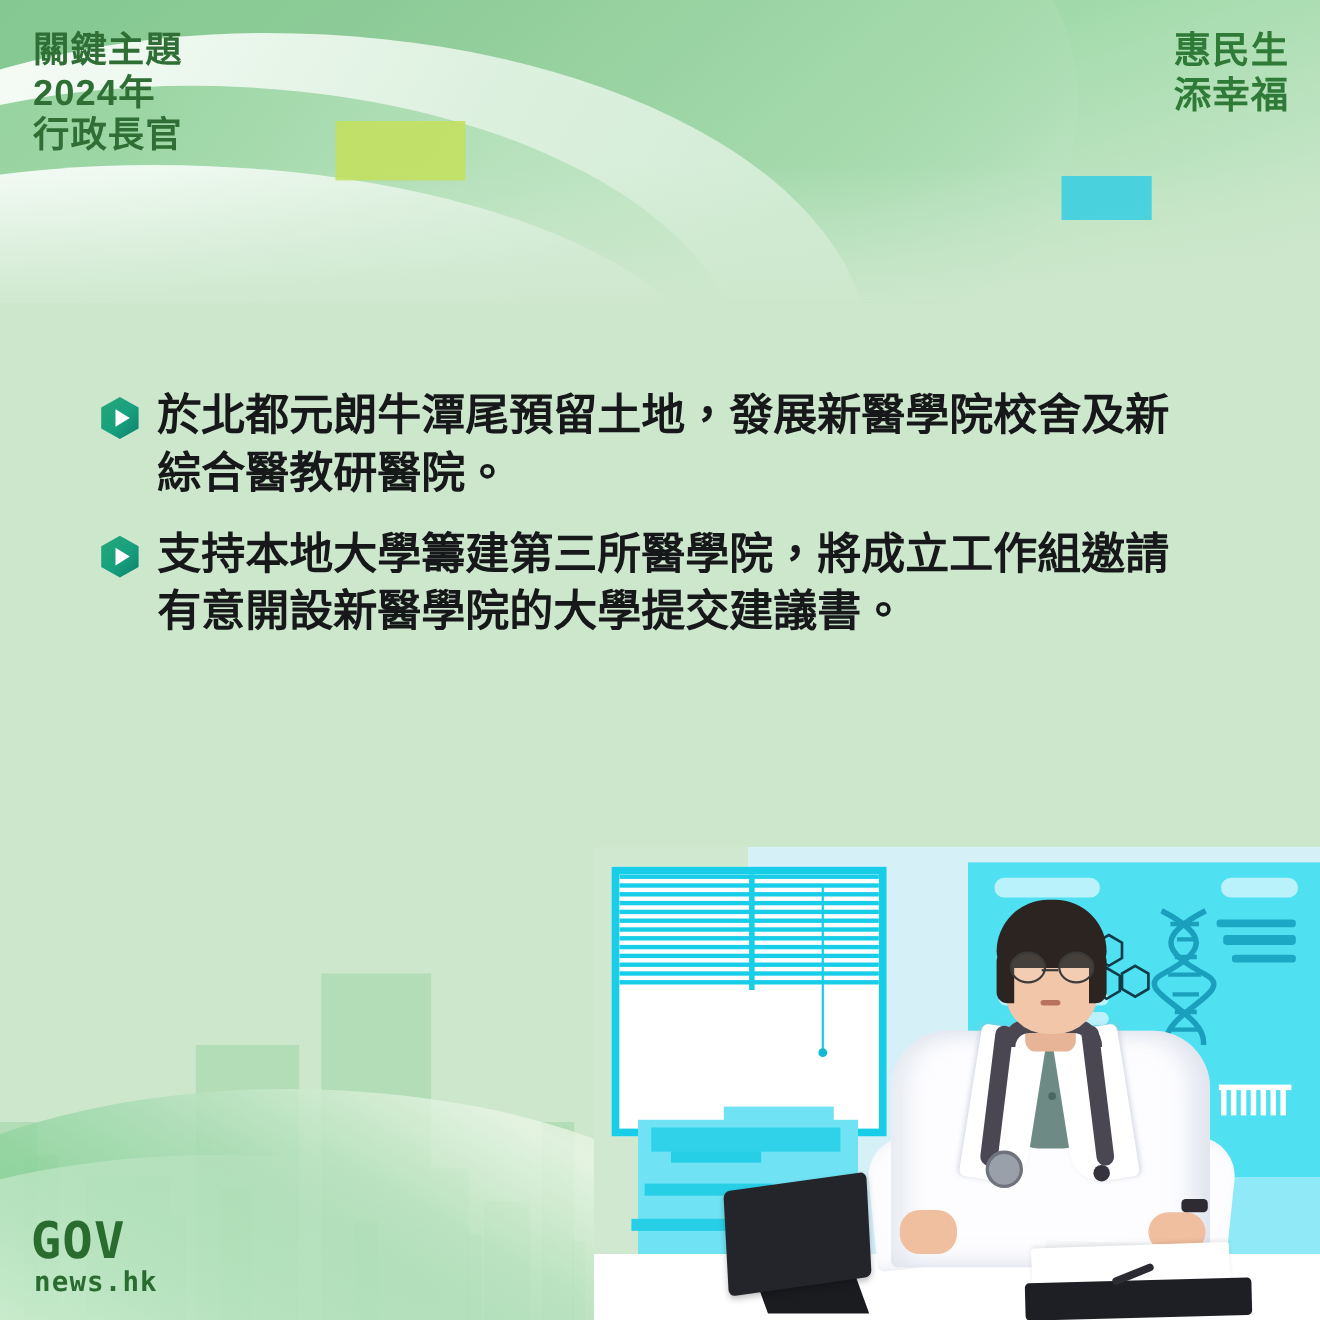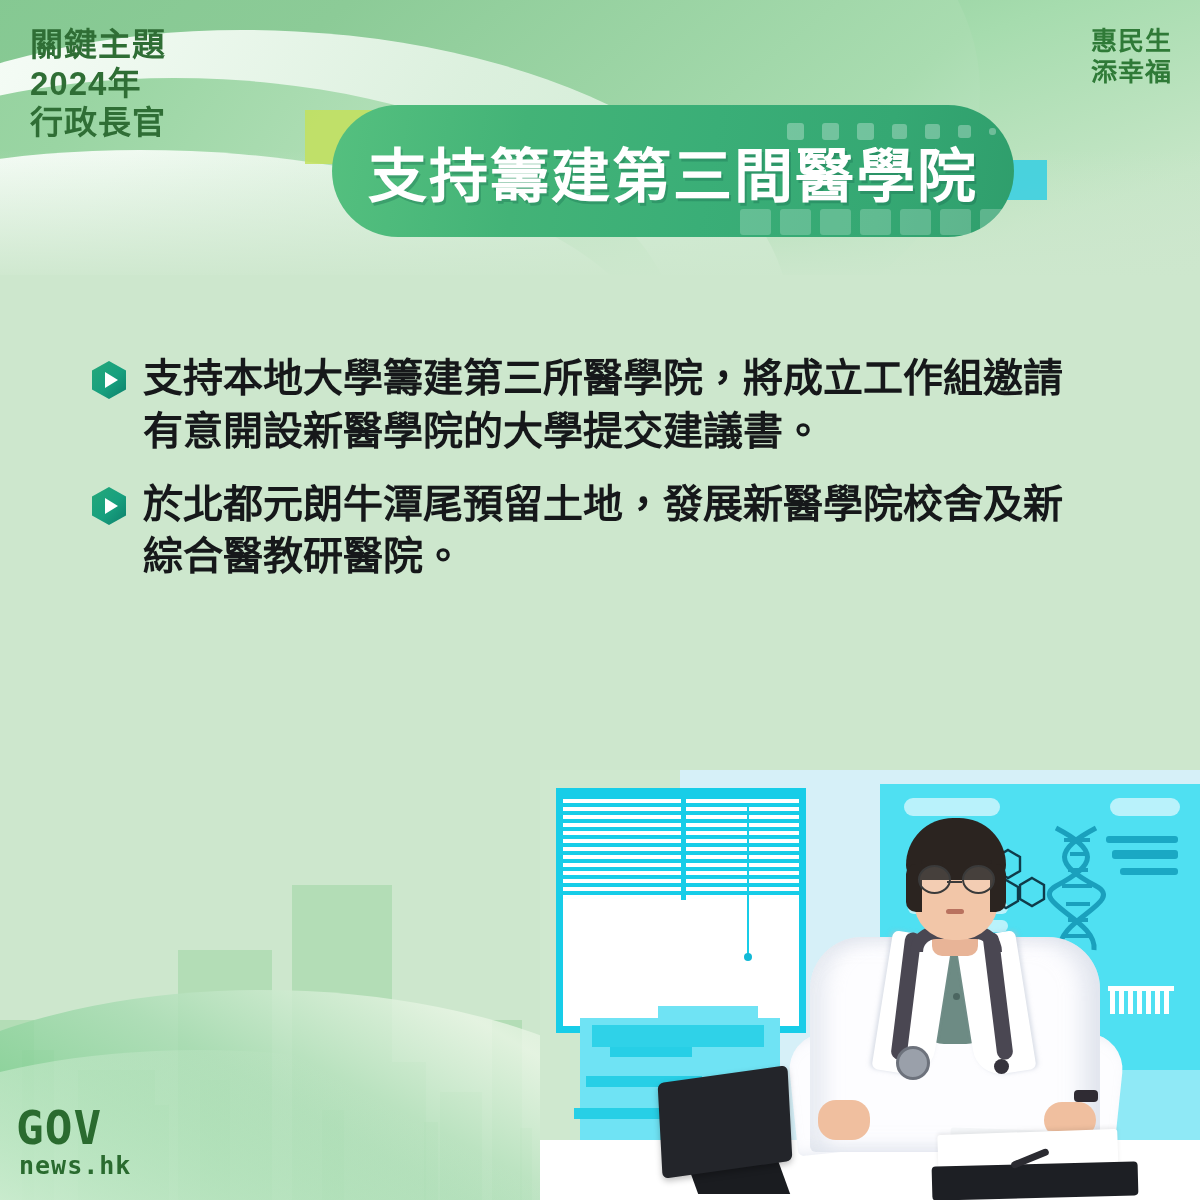--- a/index.html
+++ b/index.html
@@ -48,21 +48,21 @@
 
   
   .brand-left{
     position:absolute;left:30px;top:26px;z-index:7;
     color:#2f6e35;font-weight:700;font-size:33px;line-height:1.18;
     letter-spacing:1px;
   }
   .brand-left div{white-space:nowrap;}
   .slogan-right{
     position:absolute;right:28px;top:26px;z-index:7;text-align:right;
-    color:#2f7a37;font-weight:700;font-size:26px;line-height:1.2;
+    color:#2f7a37;font-weight:700;font-size:34px;line-height:1.2;
     letter-spacing:1px;
   }
 
   
   .title-wrap{position:absolute;left:0;top:96px;width:1200px;height:160px;z-index:6;}
   .accent-chartreuse{
     position:absolute;left:305px;top:14px;width:118px;height:54px;
     background:#c3e05c;opacity:.85;
   }
   .title-pill{
@@ -120,21 +120,21 @@
     opacity:.85;
   }
   .bottom-swoosh2{
     position:absolute;left:-230px;bottom:-250px;width:880px;height:400px;z-index:4;
     border-radius:52% 55% 46% 45%;
     background:linear-gradient(28deg,#f7fdf5 0%,#eef9ec 40%,rgba(238,249,236,0) 78%);
     opacity:.75;
   }
 
   
-  .logo{position:absolute;left:16px;bottom:20px;z-index:9;color:#2a6b2f;}
+  .logo{position:absolute;left:28px;bottom:20px;z-index:9;color:#2a6b2f;}
   .logo .gov{
     font-family:"DejaVu Sans Mono","Liberation Mono",monospace;
     font-weight:700;font-size:46px;letter-spacing:1px;line-height:.95;
   }
   .logo .news{
     font-family:"DejaVu Sans Mono","Liberation Mono",monospace;
     font-weight:700;font-size:25px;letter-spacing:1px;margin-left:3px;
   }
 
   
@@ -280,71 +280,50 @@
   </div>
 
   <div class="slogan-right">
     <div>惠民生</div>
     <div>添幸福</div>
   </div>
 
   <div class="title-wrap">
     <div class="accent-chartreuse"></div>
     <div class="accent-cyan"></div>
-    <div class="title-pill">
-      <div class="dots-top">
-          <i style="width: 17px; height: 17px;"></i>
-          <i style="width: 17px; height: 17px;"></i>
-          <i style="width: 17px; height: 17px;"></i>
-          <i style="width: 15px; height: 15px;"></i>
-          <i style="width: 15px; height: 15px;"></i>
-          <i style="width: 13px; height: 13px;"></i>
-          <i style="width: 7px; height: 7px;"></i>
-        </div>
-      <div class="dots-bottom">
-          <i></i>
-          <i></i>
-          <i></i>
-          <i></i>
-          <i></i>
-          <i></i>
-          <i></i>
-        </div>
-      <div class="title-text">支持籌建第三間醫學院</div>
-    </div>
   </div>
 
 
   <div class="bullets">
+
+    <div class="bullet">
+      <span class="bullet-icon">
+        <svg width="38" height="40" viewBox="0 0 38 40" aria-hidden="true">
+          <polygon points="19,1 36,10.5 36,29.5 19,39 2,29.5 2,10.5" fill="url(#hexg1)"></polygon>
+          <polygon points="15,12 28,20 15,28" fill="#ffffff"></polygon>
+        </svg>
+      </span>
+      <span class="bullet-text">於北都元朗牛潭尾預留土地，發展新醫學院校舍及新綜合醫教研醫院。</span>
+    </div>
 
     <div class="bullet">
       <span class="bullet-icon">
         <svg width="38" height="40" viewBox="0 0 38 40" aria-hidden="true">
           <defs>
             <linearGradient id="hexg1" x1="0" y1="0" x2="1" y2="1">
               <stop offset="0%" stop-color="#25a87a"></stop>
               <stop offset="55%" stop-color="#17a07e"></stop>
               <stop offset="100%" stop-color="#0d7f6b"></stop>
             </linearGradient>
           </defs>
           <polygon points="19,1 36,10.5 36,29.5 19,39 2,29.5 2,10.5" fill="url(#hexg1)"></polygon>
           <polygon points="15,12 28,20 15,28" fill="#ffffff"></polygon>
         </svg>
       </span>
       <span class="bullet-text">支持本地大學籌建第三所醫學院，將成立工作組邀請有意開設新醫學院的大學提交建議書。</span>
-    </div>
-
-    <div class="bullet">
-      <span class="bullet-icon">
-        <svg width="38" height="40" viewBox="0 0 38 40" aria-hidden="true">
-          <polygon points="19,1 36,10.5 36,29.5 19,39 2,29.5 2,10.5" fill="url(#hexg1)"></polygon>
-          <polygon points="15,12 28,20 15,28" fill="#ffffff"></polygon>
-        </svg>
-      </span>
-      <span class="bullet-text">於北都元朗牛潭尾預留土地，發展新醫學院校舍及新綜合醫教研醫院。</span>
     </div>
 
   </div>
 
   <div class="bars">
       <i style="left: 0px; width: 34px; height: 180px;"></i>
       <i style="left: 22px; width: 32px; height: 150px;"></i>
       <i style="left: 78px; width: 77px; height: 130px;"></i>
       <i style="left: 155px; width: 14px; height: 95px;"></i>
       <i style="left: 178px; width: 94px; height: 250px;"></i>

